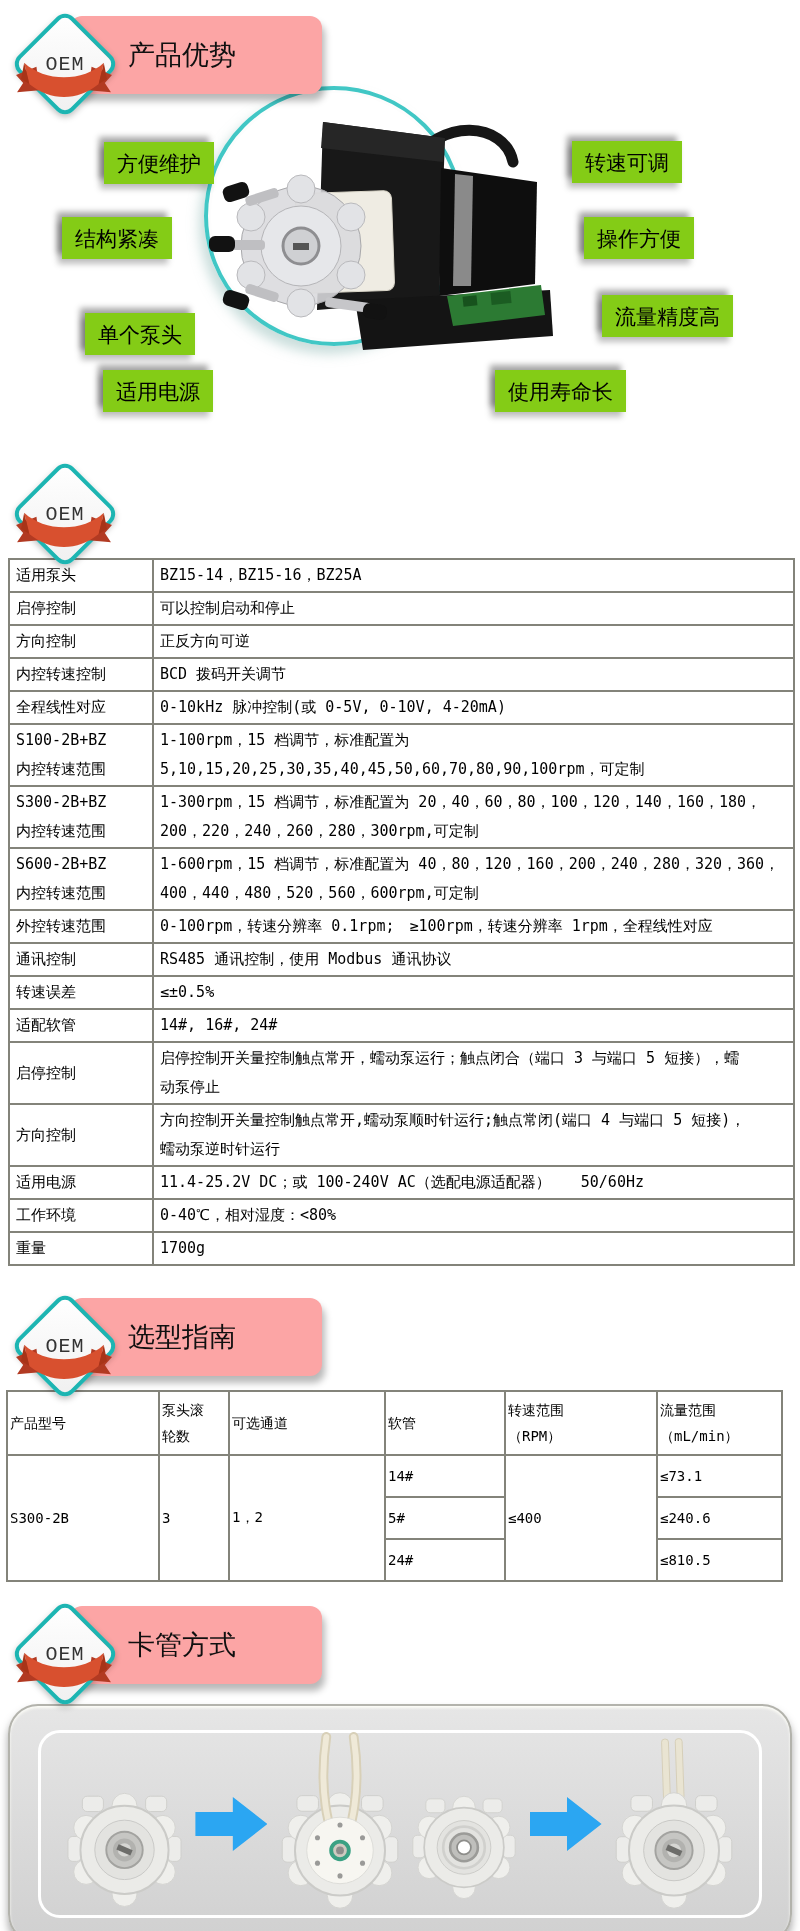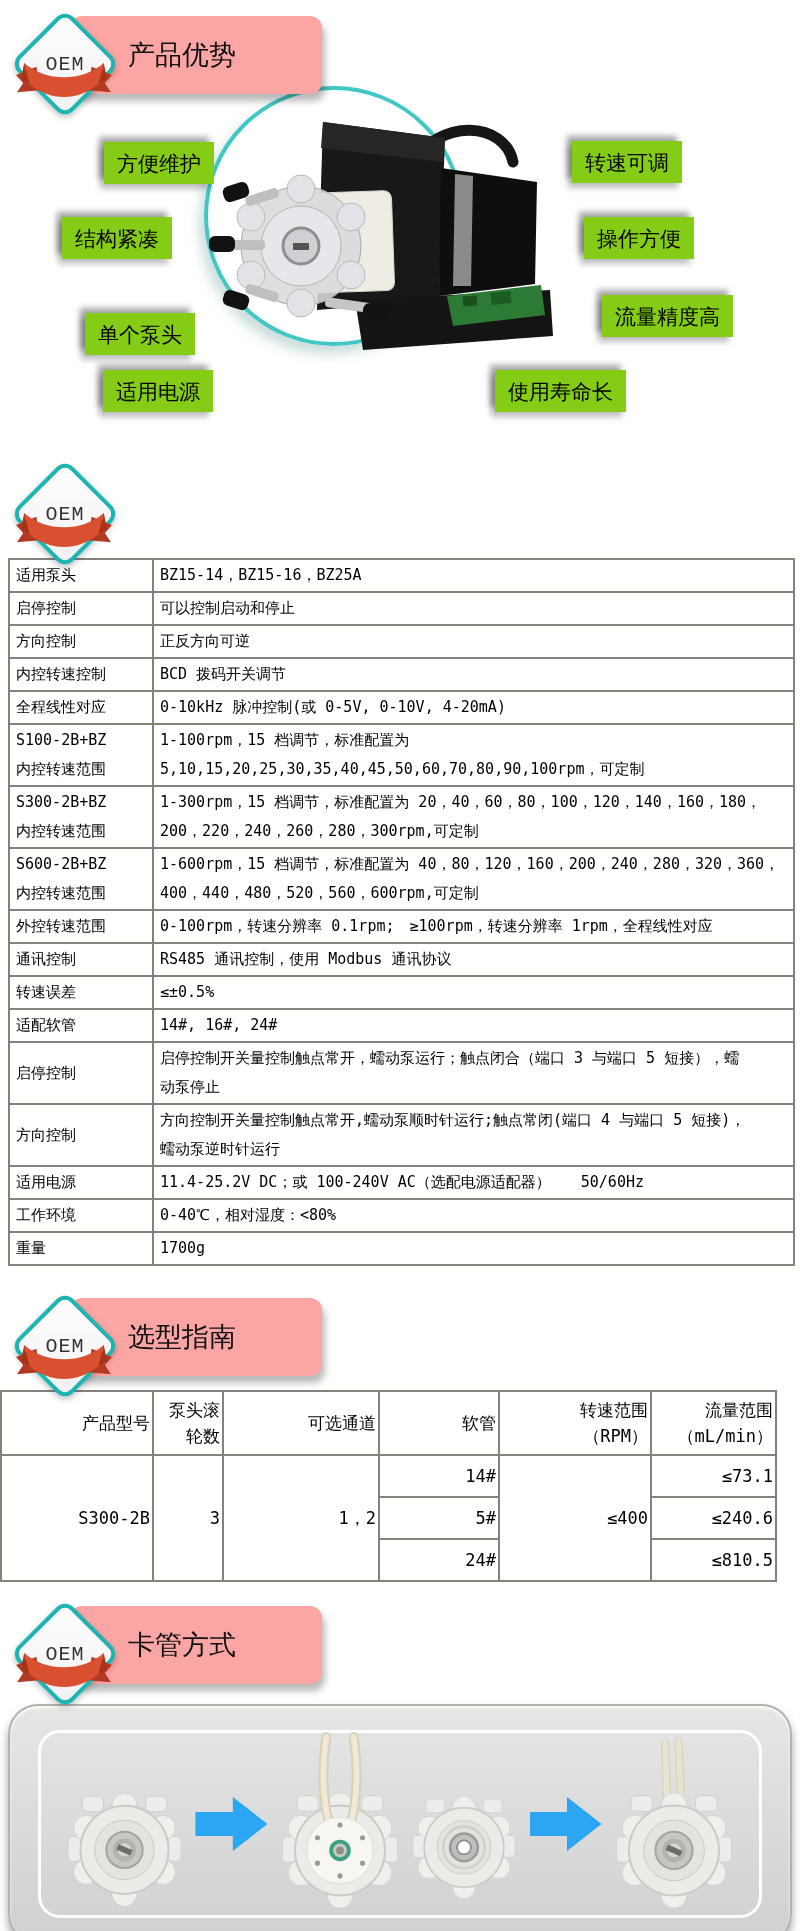--- a/index.html
+++ b/index.html
@@ -28,22 +28,22 @@
 
   
   table{border-collapse:collapse;}
   .spec-table{margin-left:8px;width:787px;table-layout:fixed;
     font-family:"DejaVu Sans Mono","Liberation Mono",monospace;font-size:15px;}
   .spec-table td{border:2px solid #83837a;line-height:29px;padding:1px 6px;vertical-align:middle;
     white-space:pre-line;}
   .spec-table td.lbl{width:130px;}
 
   
-  .sel-table{width:775px;table-layout:fixed;text-align:right;
-    font-family:"DejaVu Sans Mono","Liberation Mono",monospace;font-size:17px;}
+  .sel-table{margin-left:6px;width:775px;table-layout:fixed;text-align:left;
+    font-family:"DejaVu Sans Mono","Liberation Mono",monospace;font-size:14px;}
   .sel-table th,.sel-table td{border:2px solid #83837a;white-space:pre-line;font-weight:normal;
     vertical-align:middle;padding:2px;}
   .sel-table th{height:58px;line-height:26px;}
   .sel-table td{height:36px;}
 
   
   .clamp-box{margin:6px 8px 0;height:240px;box-sizing:border-box;padding:24px 28px;
     background:linear-gradient(#e6e6e6,#d0d0d0);border:2px solid #b3b3ac;border-radius:30px;
     box-shadow:0 6px 8px rgba(0,0,0,.35),inset 0 2px 3px rgba(255,255,248,.9);}
   .clamp-inner{height:100%;box-sizing:border-box;border:3px solid #fff;border-radius:22px;

